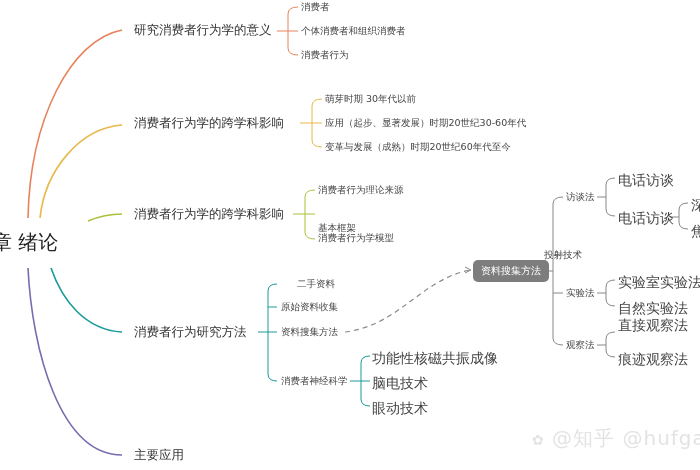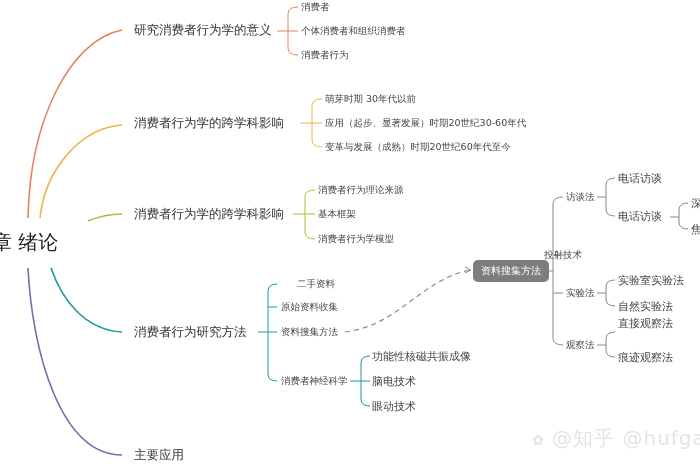--- a/index.html
+++ b/index.html
@@ -3,21 +3,21 @@
 <meta charset="utf-8">
 <style>
   html, body { margin: 0; padding: 0; background: #ffffff; }
   body { width: 700px; height: 470px; position: relative; overflow: hidden;
          font-family: "DejaVu Sans", "Liberation Sans", sans-serif; color: #333; }
   #canvas { position: absolute; left: 0; top: 0; width: 700px; height: 470px; }
   .node { position: absolute; white-space: nowrap; line-height: 1; }
   .root { font-size: 20px; color: #222; }
   .l1 { font-size: 12.5px; color: #333; }
   .l2 { font-size: 9.5px; color: #444; }
-  .l3 { font-size: 11px; color: #444; }
+  .l3 { font-size: 14px; color: #444; }
   .hub { background: #7d7d7d; color: #fff; border-radius: 5px; padding: 6px 8px; font-size: 10px; }
   .watermark { position: absolute; left: 532px; top: 425px; font-size: 20px; color: #e3e3e3;
                letter-spacing: 1px; white-space: nowrap; }
   .watermark .paw { font-size: 14px; }
 </style>
 </head>
 <body>
 
 <svg id="canvas" width="700" height="470" viewBox="0 0 700 470">
 
@@ -88,22 +88,22 @@
 
 <div class="node l2" style="left:301px; top:2px;">消费者</div>
 <div class="node l2" style="left:301px; top:26px;">个体消费者和组织消费者</div>
 <div class="node l2" style="left:301px; top:50px;">消费者行为</div>
 
 <div class="node l2" style="left:325px; top:94px;">萌芽时期 30年代以前</div>
 <div class="node l2" style="left:325px; top:118px;">应用（起步、显著发展）时期20世纪30-60年代</div>
 <div class="node l2" style="left:325px; top:142px;">变革与发展（成熟）时期20世纪60年代至今</div>
 
 <div class="node l2" style="left:318px; top:185px;">消费者行为理论来源</div>
-<div class="node l2" style="left:318px; top:209px;">基本框架</div>
-<div class="node l2" style="left:318px; top:234px;">消费者行为学模型</div>
+<div class="node l2" style="left:318px; top:223px;">基本框架</div>
+<div class="node l2" style="left:318px; top:234px;font-family:Liberation Mono, monospace;">消费者行为学模型</div>
 
 <div class="node l2" style="left:281px; top:279px;margin-left:16px;">二手资料</div>
 <div class="node l2" style="left:281px; top:302px;">原始资料收集</div>
 <div class="node l2" style="left:281px; top:327px;">资料搜集方法</div>
 <div class="node l2" style="left:281px; top:376px;">消费者神经科学</div>
 <div class="node l3" style="left:372px; top:351px;">功能性核磁共振成像</div>
 <div class="node l3" style="left:372px; top:376px;">脑电技术</div>
 <div class="node l3" style="left:372px; top:401px;">眼动技术</div>
 
 <div class="node hub" style="left:473px; top:260px;">资料搜集方法</div>

